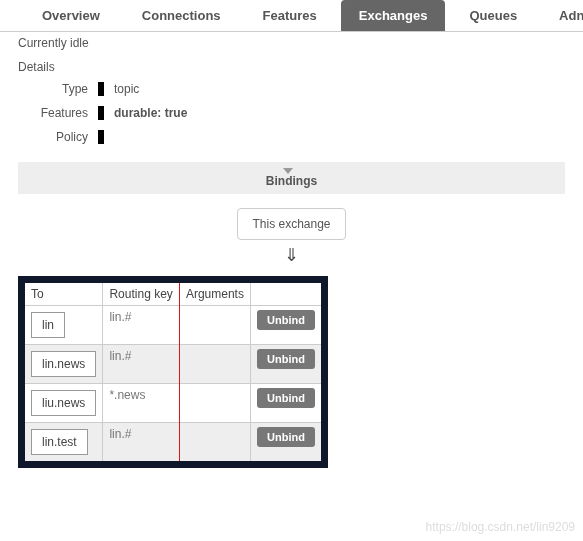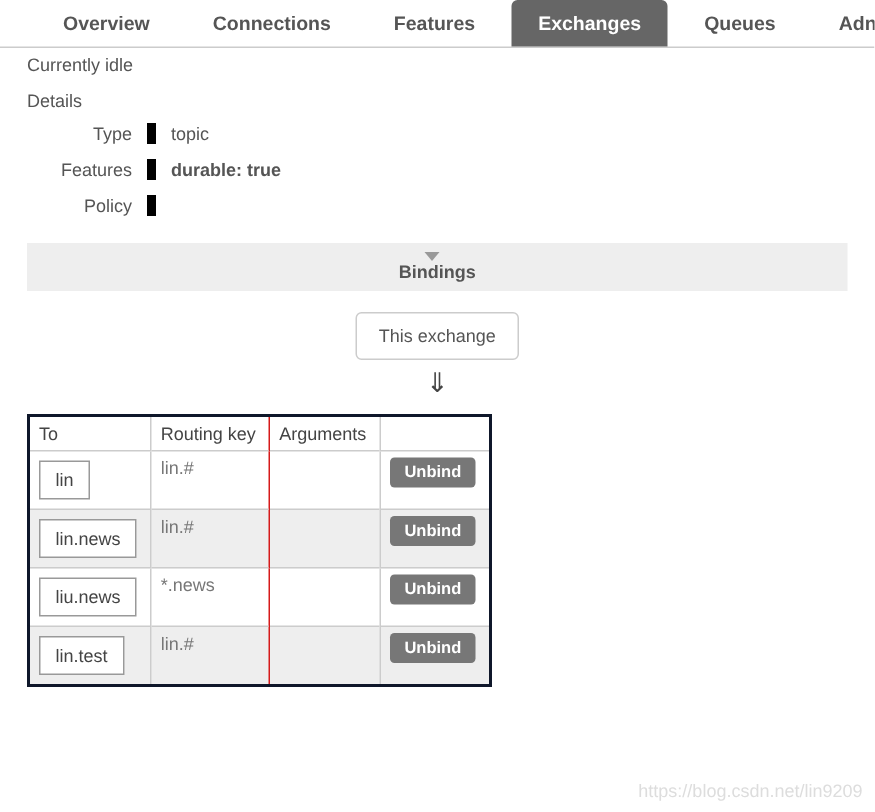--- a/index.html
+++ b/index.html
@@ -110,21 +110,21 @@
   }
   .arrow-down {
     font-size: 18px;
     color: #444;
     margin-top: 4px;
   }
   .bindings-table {
     border-collapse: collapse;
     width: 310px;
     font-size: 12px;
-    border: 2px solid #0f172a;
+    border: 7px solid #0f172a;
   }
   .bindings-table th {
     text-align: left;
     font-weight: normal;
     padding: 4px 6px;
     border-top: 1px solid #ccc;
     border-right: 1px solid #ccc;
     color: #444;
   }
   .bindings-table th:last-child { border-right: none; }

